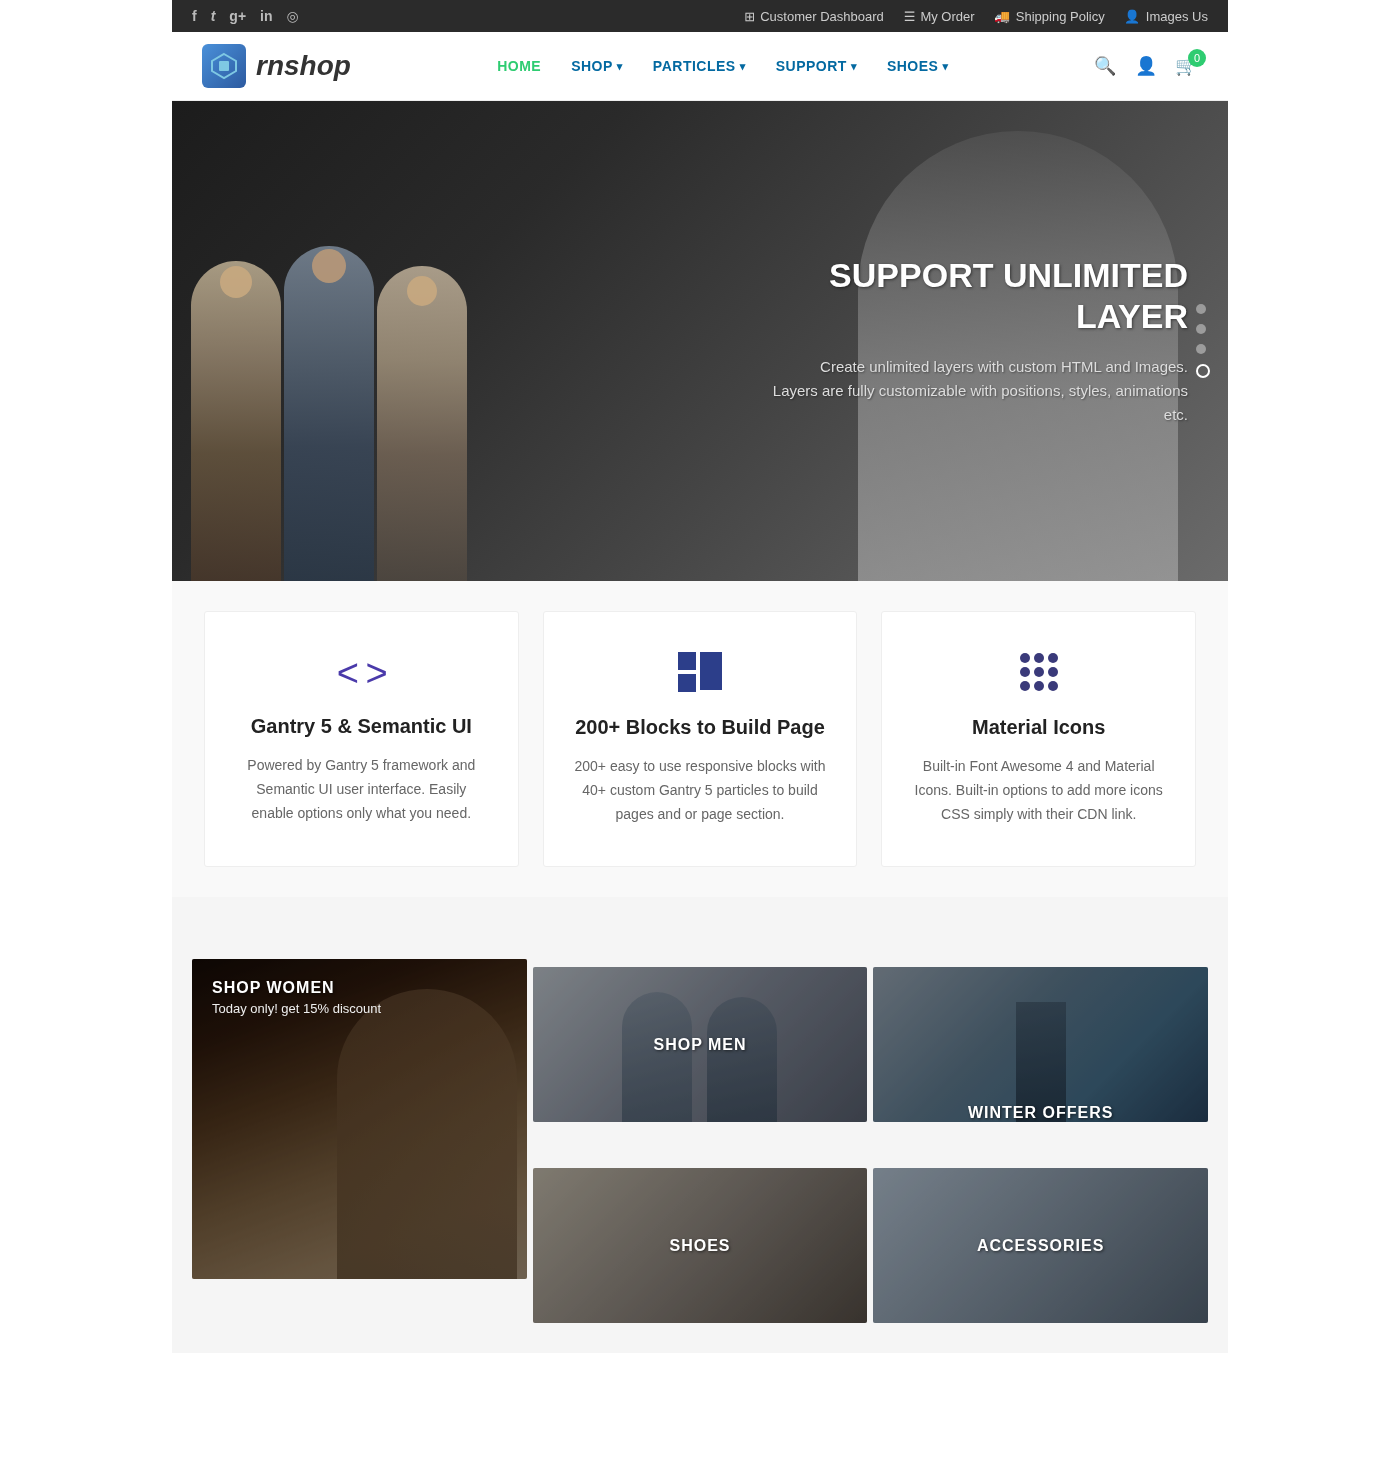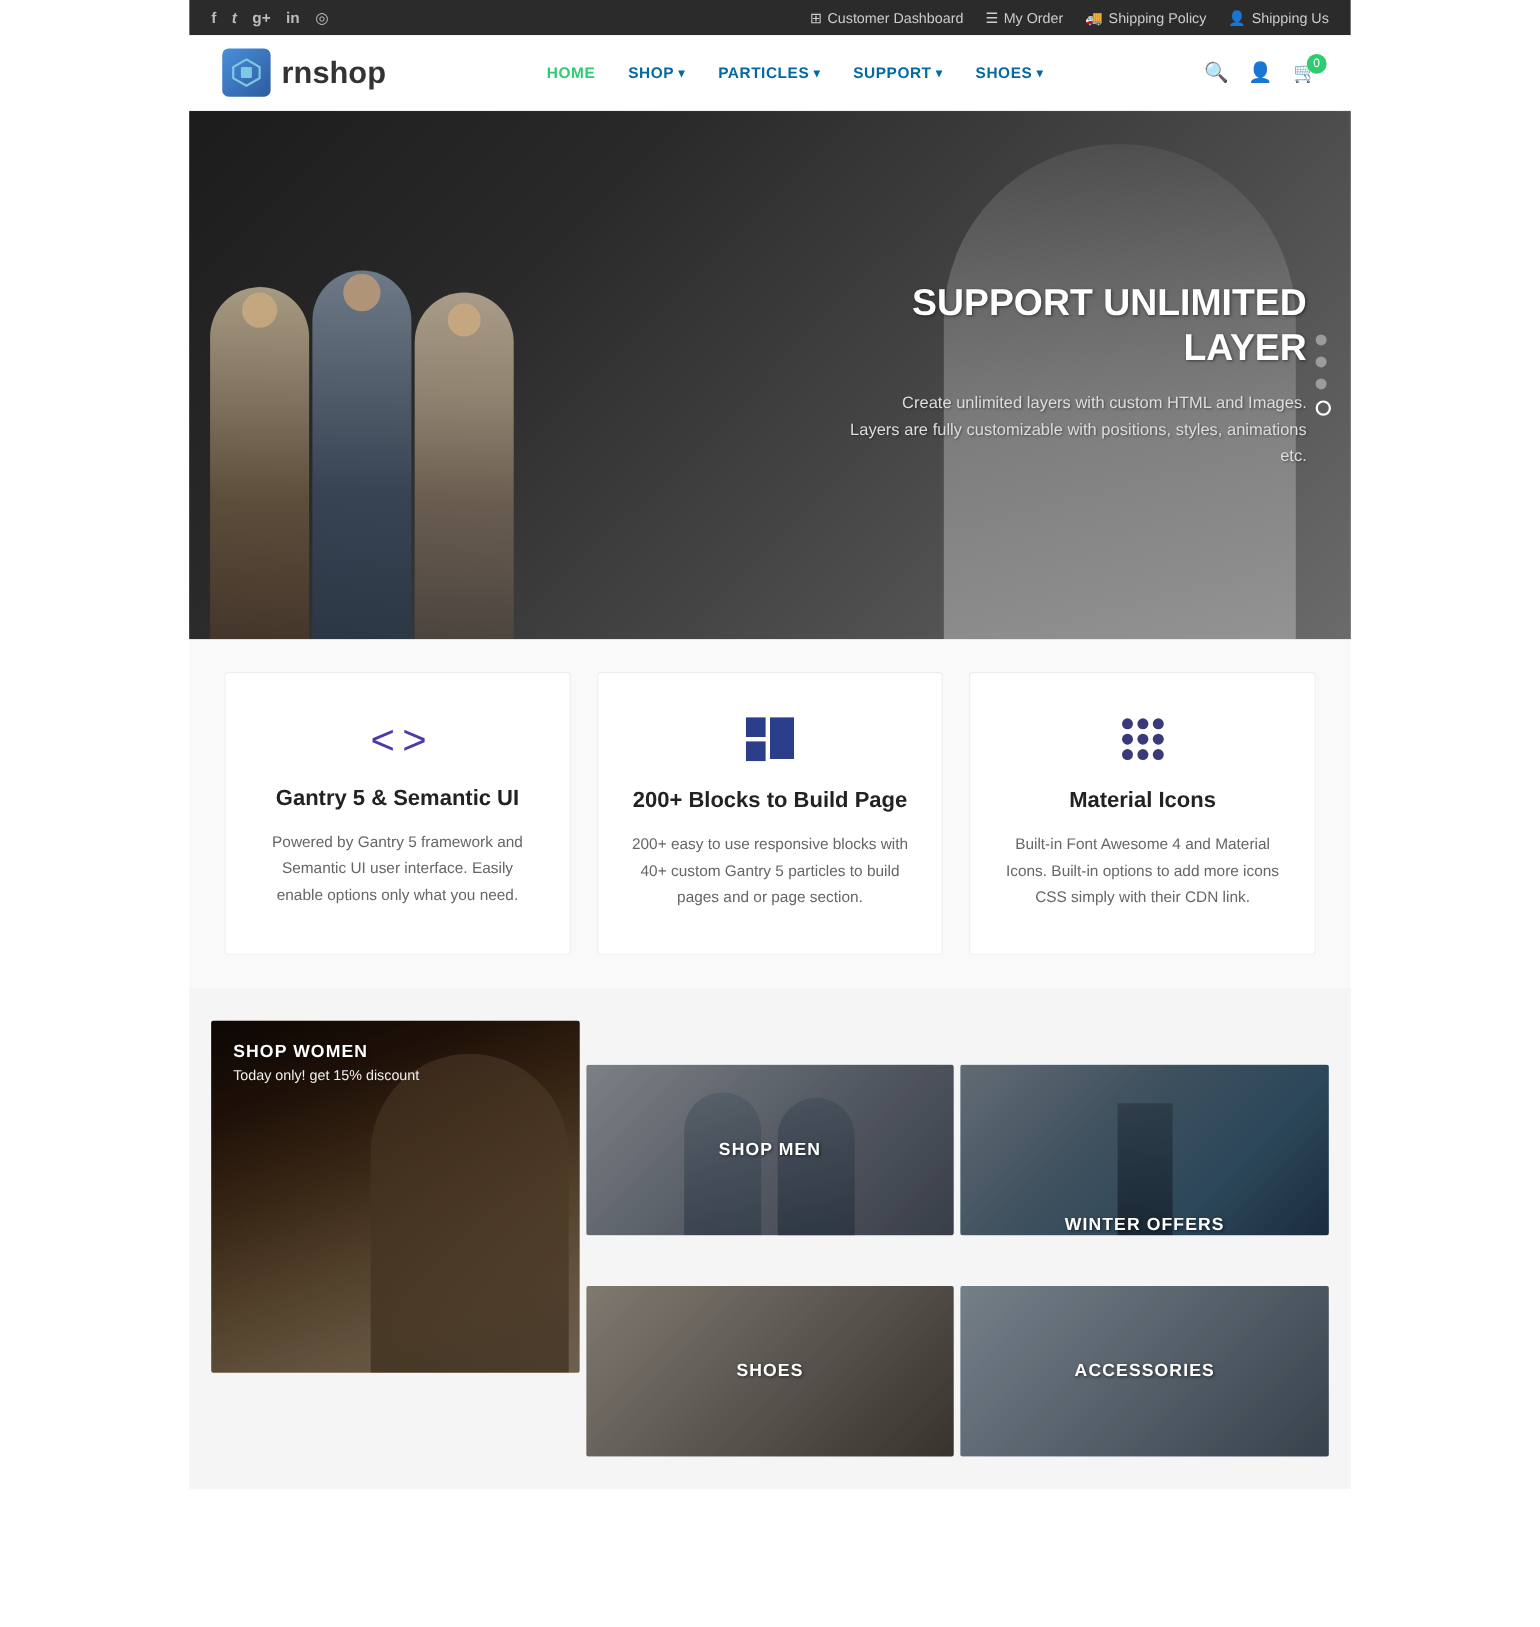--- a/index.html
+++ b/index.html
@@ -24,21 +24,21 @@
 
     
     .main-nav {
       background: #fff;
       display: flex;
       align-items: center;
       justify-content: space-between;
       padding: 12px 30px;
       border-bottom: 1px solid #eee;
     }
-    .logo { display: flex; align-items: center; gap: 10px; font-size: 28px; font-weight: bold; color: #333; }
+    .logo { display: flex; align-items: center; gap: 10px; font-size: 28px; font-weight: bold; color: #333; font-style: italic; }
     .logo-icon {
       width: 44px; height: 44px;
       background: linear-gradient(135deg, #4a90d9, #2c5aa0);
       border-radius: 6px;
       display: flex; align-items: center; justify-content: center;
       color: #fff; font-size: 18px; font-weight: bold;
     }
     .nav-links { display: flex; align-items: center; gap: 30px; }
     .nav-links a {
       text-decoration: none; color: #0369a1; font-size: 14px; font-weight: 600; letter-spacing: 0.5px;
@@ -131,21 +131,21 @@
       grid-template-columns: 1fr 1fr 1fr;
       grid-template-rows: auto auto;
       gap: 6px;
       padding: 30px 20px;
       background: #f5f5f5;
     }
     .shop-card {
       position: relative; overflow: hidden; cursor: pointer;
       border-radius: 2px;
     }
-    .shop-card.large { grid-row: 1 / 3; grid-column: 1; height: 320px; }
+    .shop-card.large { grid-row: 1 / 3; grid-column: 1; height: 320px; margin-top: 32px; }
     .shop-card.medium { height: 155px; margin-top: 40px; }
     .shop-card-overlay {
       position: absolute; inset: 0;
       background: rgba(0,0,0,0.25);
       display: flex; flex-direction: column;
       justify-content: flex-end; padding: 20px;
     }
     .shop-card-title {
       color: #fff; font-size: 16px; font-weight: 700;
       letter-spacing: 1px; text-transform: uppercase;
@@ -174,21 +174,21 @@
     <a href="#">
       <span>☰</span>
       <span>My Order</span>
     </a>
     <a href="#">
       <span>🚚</span>
       <span>Shipping Policy</span>
     </a>
     <a href="#">
       <span>👤</span>
-      <span>Shipping Us</span>
+      <span>Images Us</span>
     </a>
   </div>
 </div>
 
 <nav class="main-nav">
   <div class="logo">
     <div class="logo-icon">
       <svg width="28" height="28" viewBox="0 0 28 28">
         <polygon points="14,2 26,9 26,19 14,26 2,19 2,9" fill="none" stroke="#7ec8e3" stroke-width="2"></polygon>
         <rect x="9" y="9" width="10" height="10" fill="#7ec8e3" rx="1"></rect>

